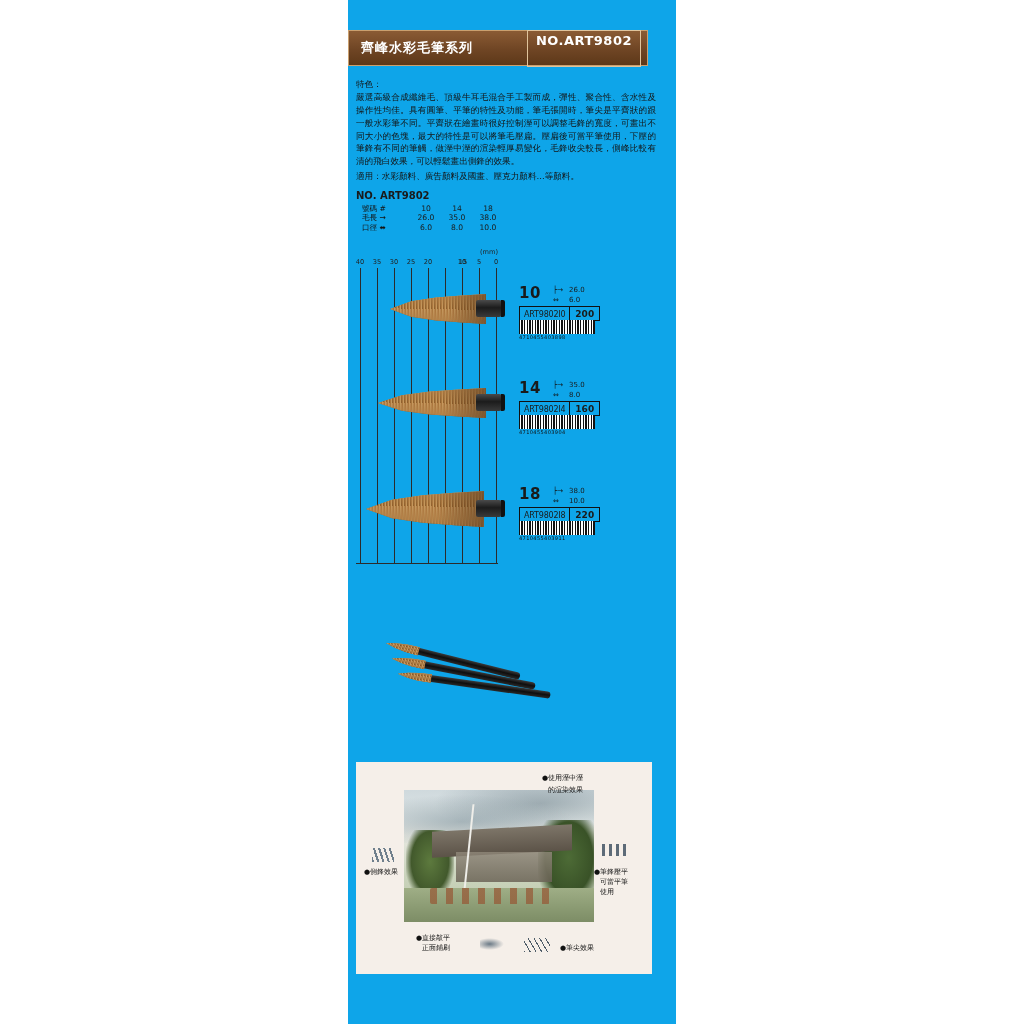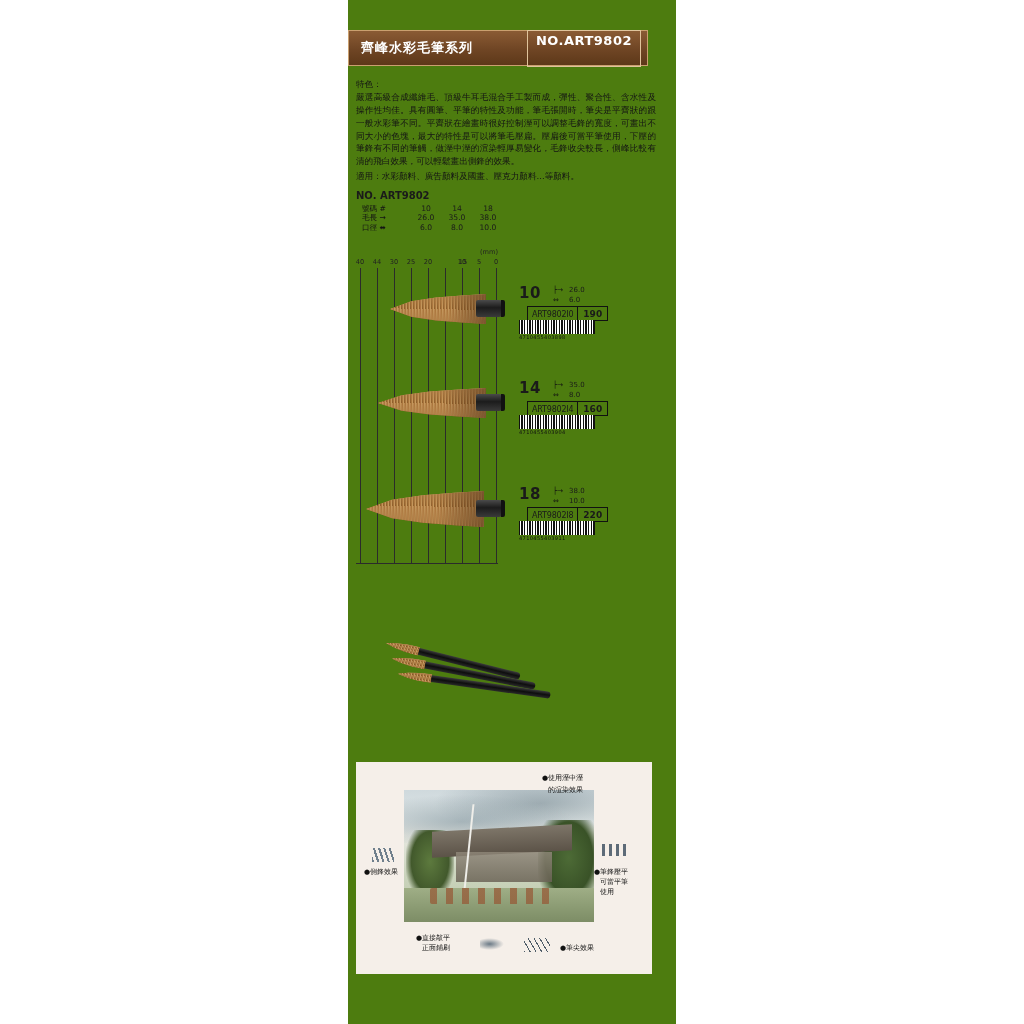--- a/index.html
+++ b/index.html
@@ -14,21 +14,21 @@
     color: #1a1a1a;
     position: relative;
     overflow: hidden;
   }
   .page {
     position: absolute;
     left: 348px;
     top: 0;
     width: 328px;
     height: 1024px;
-    background: #4d7c0f;
+    background: #0ea5e9;
   }
 
   
   .banner {
     position: absolute;
     left: 0px;
     top: 30px;
     width: 300px;
     height: 36px;
     background: linear-gradient(180deg,#8a5b34 0%, #6f4524 55%, #5d3819 100%);
@@ -198,21 +198,21 @@
     position: absolute;
     left: 34px;
     top: 1px;
     font-size: 7px;
     line-height: 1.45;
     white-space: nowrap;
   }
   .dims .arrow-ico { display:inline-block; width: 16px; color:#111; }
   .code-row {
     position: absolute;
-    left: 8px;
+    left: 0;
     top: 22px;
     display: flex;
     border: 1px solid #111;
     height: 13px;
     align-items: stretch;
   }
   .code-row .code {
     font-size: 8px;
     padding: 1px 4px 0 4px;
     display: flex;
@@ -410,21 +410,21 @@
       <td class="num">10.0</td>
     </tr>
   </tbody>
     </table>
 
   <div class="scale-wrap">
     <div class="mm-label">(mm)</div>
 
     <div class="ruler-nums">
       <span style="left:4px;">40</span>
-      <span style="left:21px;">44</span>
+      <span style="left:21px;">35</span>
       <span style="left:38px;">30</span>
       <span style="left:55px;">25</span>
       <span style="left:72px;">20</span>
       <span style="left:107px;">15</span>
       <span style="left:106px;">10</span>
       <span style="left:123px;">5</span>
       <span style="left:140px;">0</span>
     </div>
 
     <div class="gridlines">
@@ -445,21 +445,21 @@
       <div class="ferrule"></div>
     </div>
     <div class="callout" style="left:163px; top:36px;">
       <div class="size-num">10</div>
       <div class="dims">
         <div><span class="arrow-ico">├→</span><span>26.0</span></div>
         <div><span class="arrow-ico">⇔</span><span>6.0</span></div>
       </div>
       <div class="code-row">
         <div class="code">ART9802I0</div>
-        <div class="price">190</div>
+        <div class="price">200</div>
       </div>
       <div class="barcode"></div>
       <div class="barcode-num">4710455403898</div>
     </div>
 
     <div class="brush" style="left:22px; top:140px; width:124px;">
       <div class="hair" style="width:108px;"></div>
       <div class="ferrule"></div>
     </div>
     <div class="callout" style="left:163px; top:131px;">

